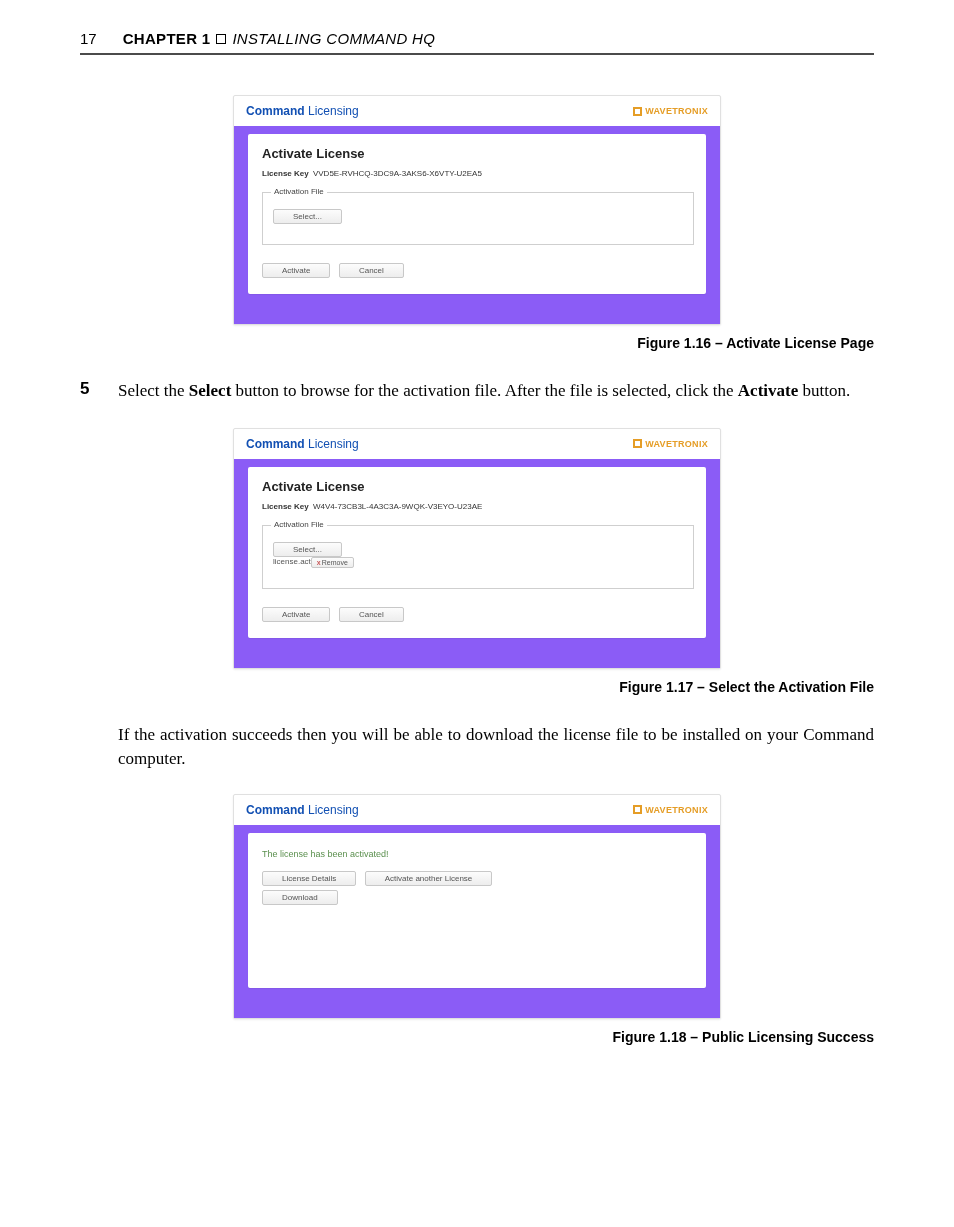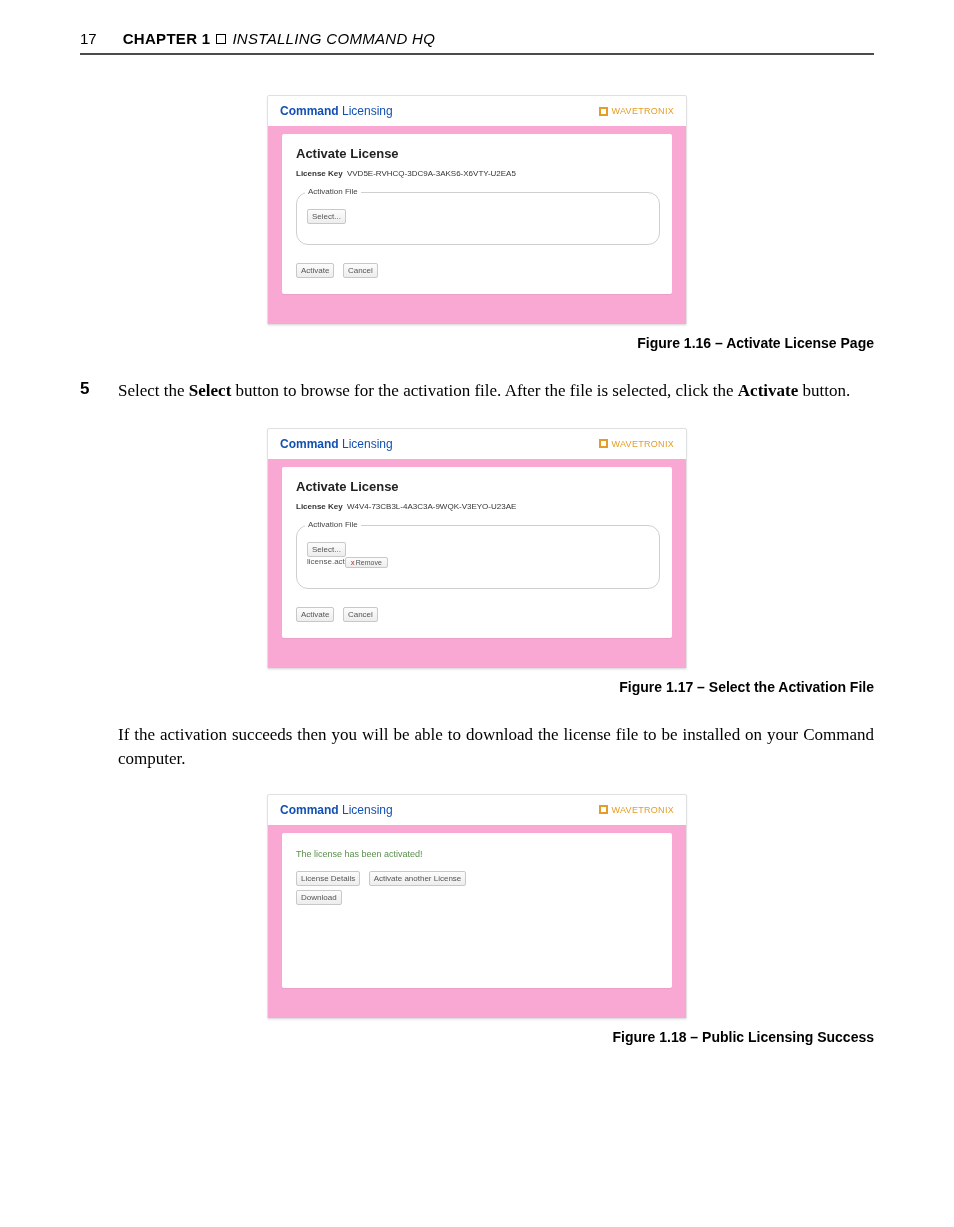--- a/index.html
+++ b/index.html
@@ -17,79 +17,79 @@
       font-size: 15px;
       color: #000;
       margin-bottom: 6px;
     }
     .page-number { margin-right: 26px; font-weight: 400; }
     .chapter-label { font-weight: 700; letter-spacing: 0.3px; }
     .chapter-sep { display:inline-block; width:10px; height:10px; border:1px solid #000; margin: 0 6px; position: relative; top: 0px; }
     .chapter-title { font-weight: 400; letter-spacing: 0.3px; font-style: italic; }
     .header-rule { height: 2px; background: #4b4b4b; margin-bottom: 40px; }
 
-    .figure-wrap { margin: 0 auto 10px auto; width: 420px; }
+    .figure-wrap { margin: 0 auto 10px auto; width: 488px; }
     .app-window {
       background: #fff;
       border: 1px solid #e0e0e0;
       border-radius: 2px;
       box-shadow: 0 1px 2px rgba(0,0,0,0.08);
     }
     .app-titlebar {
       display: flex;
       justify-content: space-between;
       align-items: center;
       padding: 8px 12px;
       font-family: Arial, sans-serif;
       font-size: 12px;
     }
     .app-title-left .brand-bold { color: #1250b3; font-weight: 700; }
     .app-title-left .brand-light { color: #1250b3; font-weight: 300; }
-    .app-title-right { color: #e59d26; font-weight: 400; font-size: 9px; letter-spacing: 0.3px; display:flex; align-items:center; }
+    .app-title-right { color: #e59d26; font-weight: 700; font-size: 9px; letter-spacing: 0.3px; display:flex; align-items:center; }
     .app-title-right .logo-sq { display:inline-block; width:9px; height:9px; background:#e59d26; margin-right:3px; position:relative; }
     .app-title-right .logo-sq::after { content:""; position:absolute; left:2px; top:2px; width:5px; height:5px; background:#fff; }
     .app-body {
-      background: #f9a8d4;
+      background: #8b5cf6;
       padding: 8px 14px 30px 14px;
     }
     .app-panel {
       background: #fff;
       border-radius: 2px;
       padding: 12px 12px 16px 14px;
       box-shadow: 0 1px 1px rgba(0,0,0,0.06);
       font-family: Arial, sans-serif;
     }
     .panel-h2 { font-size: 13px; font-weight: 700; color: #222; margin-bottom: 8px; }
     .panel-h2.big { font-size: 14px; }
     .license-key-row { font-size: 8px; color: #333; margin-bottom: 14px; }
     .license-key-row .lk-label { font-weight: 700; margin-right: 2px; }
     .fieldset {
       border: 1px solid #cfcfcf;
-      border-radius: 12px;
+      border-radius: 0;
       padding: 12px 10px 20px 10px;
       margin-bottom: 14px;
       position: relative;
     }
     .fieldset-legend {
       position: absolute;
       top: -6px;
       left: 8px;
       background: #fff;
       padding: 0 3px;
       font-size: 8px;
       color: #444;
     }
     .app-btn {
       display: inline-block;
       font-size: 8px;
       color: #555;
       background: linear-gradient(#fcfcfc, #ededed);
       border: 1px solid #c8c8c8;
       border-radius: 2px;
-      padding: 2px 4px;
+      padding: 2px 19px;
       margin-right: 4px;
       font-family: Arial, sans-serif;
     }
     .file-entry { font-size: 8px; color: #555; margin-top: 0; display:flex; align-items:flex-start; }
     .remove-btn { font-size: 7px; padding: 1px 5px; }
     .remove-x { color:#c95b5b; font-weight:bold; margin-right:1px; }
     .success-msg { font-size: 9px; color: #5a8f4d; margin: 4px 0 8px 0; }
 
     .caption {
       text-align: right;

